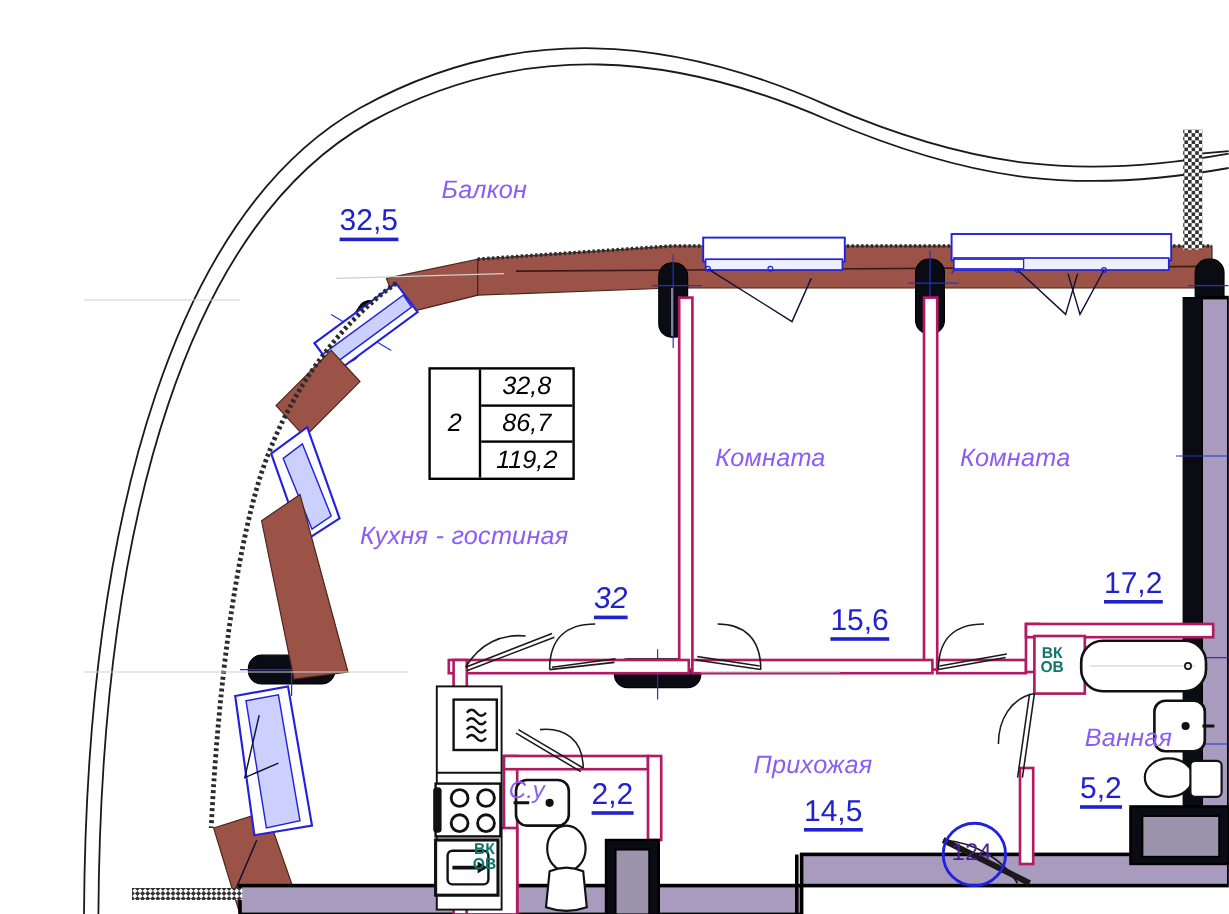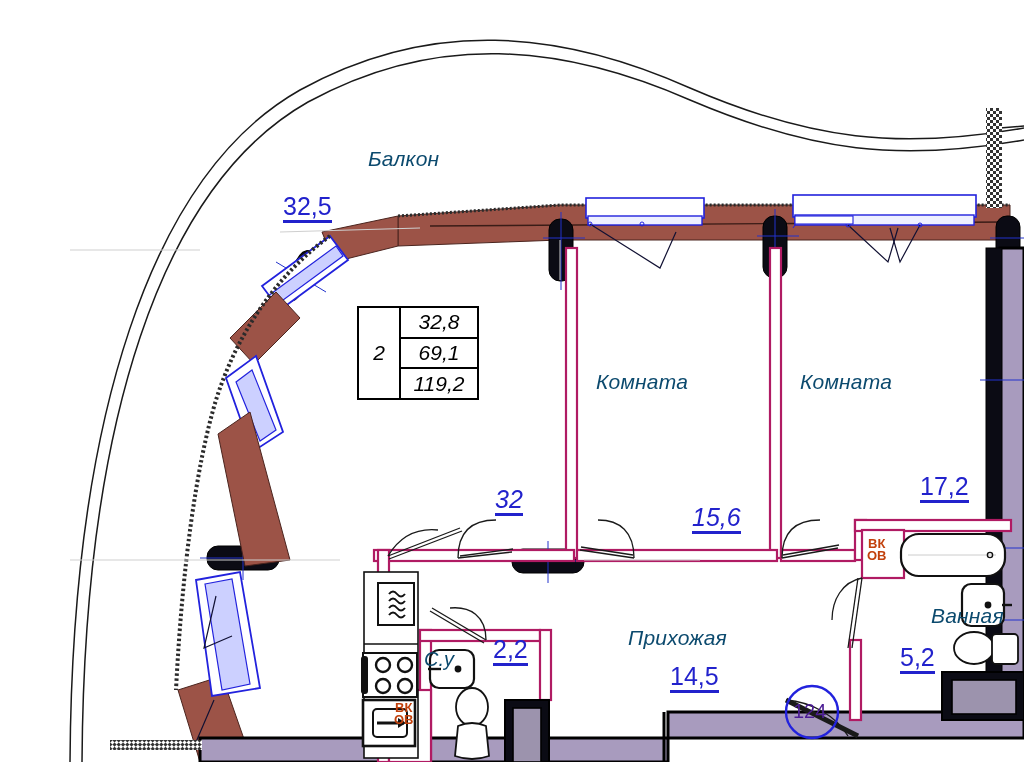--- a/index.html
+++ b/index.html
@@ -26,42 +26,42 @@
     top: 0; left: 0;
     width: 1024px;
     height: 762px;
     display: block;
   }
   .lbl {
     position: absolute;
     white-space: nowrap;
     font-family: "Liberation Sans", sans-serif;
     font-style: italic;
-    color: #0c4a6e;
+    color: #8b5cf6;
     font-weight: 400;
   }
   .room-name {
     font-size: 21px;
     font-style: italic;
     letter-spacing: 0.2px;
   }
   .area-num {
     font-size: 25px;
     font-style: normal;
     color: #2222cc;
     border-bottom: 3px solid #2222cc;
     padding-bottom: 1px;
     line-height: 1;
   }
   .tiny-lbl {
     font-size: 13px;
     font-style: normal;
     font-weight: 700;
     line-height: 0.95;
-    color: #c2410c;
+    color: #0f766e;
     text-align: center;
   }
   .su-name {
     font-size: 20px;
   }
   .apt-num {
     font-size: 20px;
     font-style: normal;
     color: #4c1d95;
     font-weight: 400;
@@ -361,44 +361,45 @@
       <line x1="560" y1="280" x2="560" y2="240"></line>
     </g>
   </svg>
 
   <div id="area-table">
     <div class="col-left">
       <span class="rooms-count">2</span>
     </div>
     <div class="col-right">
       <div>32,8</div>
-      <div>69,1</div>
+      <div>86,7</div>
       <div>119,2</div>
     </div>
   </div>
 
   <div class="lbl room-name" style="left:368px; top:147px;">Балкон</div>
-  <div class="lbl area-num" style="left:283px; top:194px;text-align:right;">32,5</div>
-
+  <div class="lbl area-num" style="left:283px; top:172px;text-align:right;">32,5</div>
+
+  <div class="lbl room-name" style="left:300px; top:435px;">Кухня - гостиная</div>
   <div class="lbl area-num" style="left:495px; top:487px;font-style:italic;">32</div>
 
   <div class="lbl room-name" style="left:596px; top:370px;">Комната</div>
-  <div class="lbl area-num" style="left:692px; top:505px;font-style:italic;">15,6</div>
+  <div class="lbl area-num" style="left:692px; top:505px;">15,6</div>
 
   <div class="lbl room-name" style="left:800px; top:370px;">Комната</div>
   <div class="lbl area-num" style="left:920px; top:474px;">17,2</div>
 
   <div class="lbl room-name" style="left:628px; top:614px;margin-top:12px;">Прихожая</div>
   <div class="lbl area-num" style="left:670px; top:664px;">14,5</div>
 
-  <div class="lbl room-name" style="left:931px; top:604px;">Ванная</div>
+  <div class="lbl room-name" style="left:904px; top:604px;">Ванная</div>
   <div class="lbl area-num" style="left:870px; top:645px;margin-left:30px;">5,2</div>
 
   <div class="lbl su-name" style="left:424px; top:648px;">С.у</div>
-  <div class="lbl area-num" style="left:493px; top:637px;text-align:center;">2,2</div>
+  <div class="lbl area-num" style="left:493px; top:650px;text-align:center;">2,2</div>
 
   <div class="lbl tiny-lbl" style="left:394px; top:702px;">
     <div>ВК</div>
     <div>ОВ</div>
   </div>
   <div class="lbl tiny-lbl" style="left:867px; top:538px;">
     <div>ВК</div>
     <div>ОВ</div>
   </div>
 

